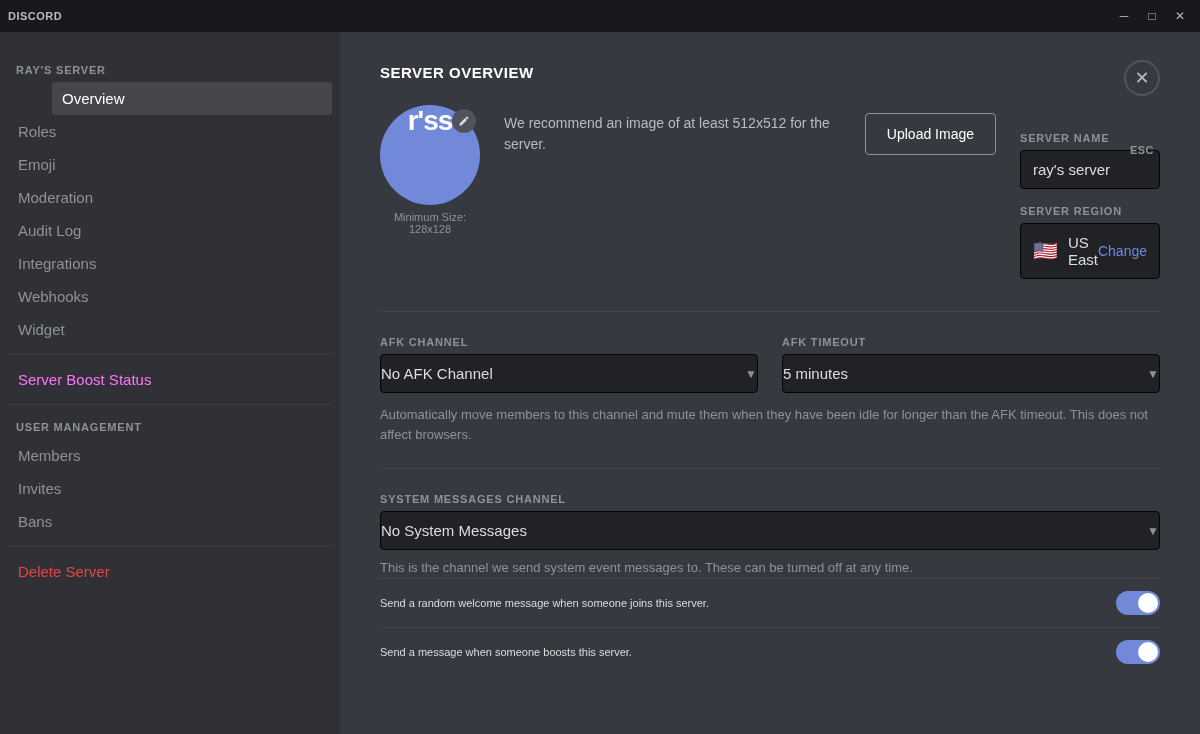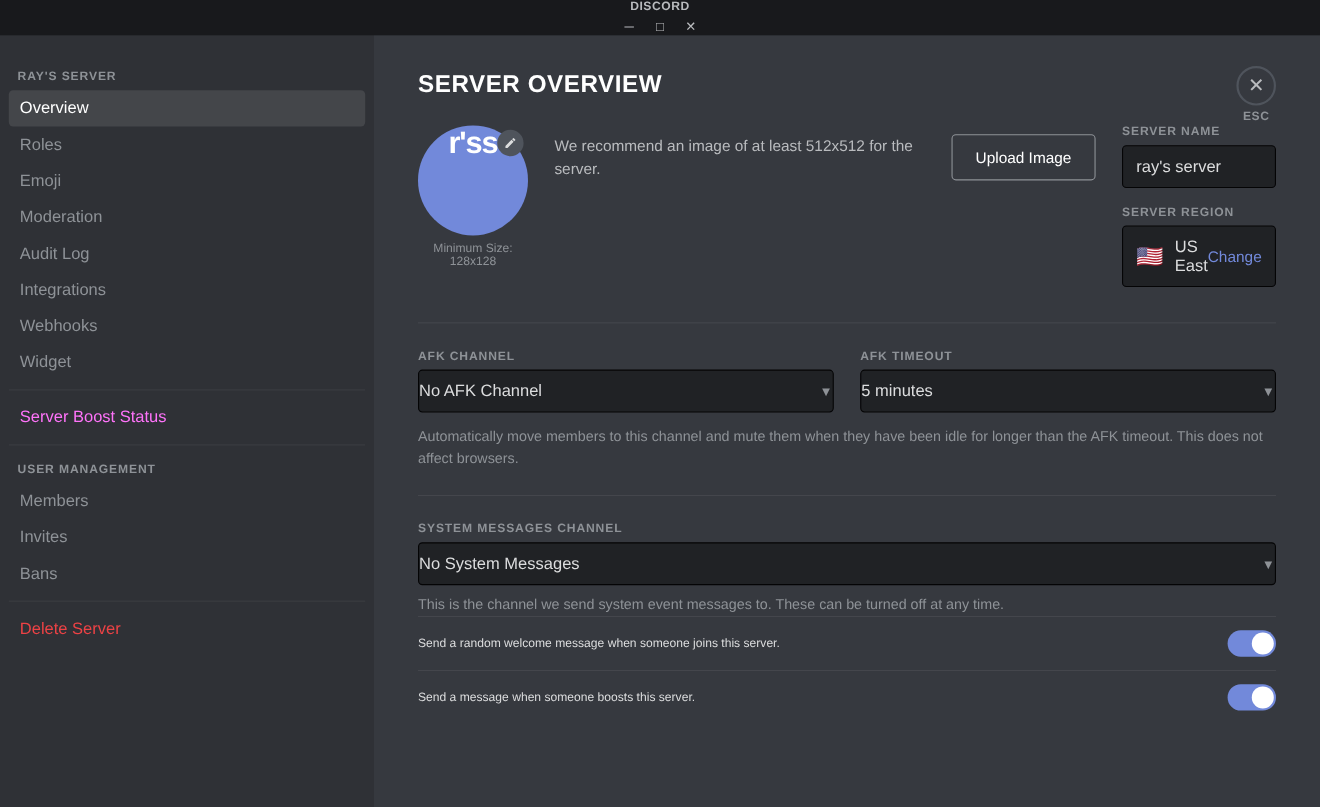--- a/index.html
+++ b/index.html
@@ -16,21 +16,20 @@
 
     
     .titlebar {
       height: 32px;
       background: #18191c;
       display: flex;
       align-items: center;
       justify-content: space-between;
       padding: 0 8px;
       flex-shrink: 0;
-      flex-direction: column;
     }
     .titlebar-title {
       color: #b9bbbe;
       font-size: 11px;
       font-weight: 600;
       letter-spacing: 0.5px;
       text-transform: uppercase;
     }
     .titlebar-controls {
       display: flex;
@@ -77,40 +76,41 @@
       border-radius: 4px;
       cursor: pointer;
       font-size: 15px;
       color: #8e9297;
       display: flex;
       align-items: center;
     }
     .sidebar-item.active {
       background: rgba(255,255,255,0.1);
       color: #ffffff;
+      margin-left: 44px;
     }
     .sidebar-item.boost { color: #ff73fa; }
     .sidebar-item.delete { color: #ed4245; }
     .sidebar-divider {
       height: 1px;
       background: rgba(255,255,255,0.06);
       margin: 8px 0;
     }
 
     
     .content {
       flex: 1;
       background: #36393f;
       padding: 32px 40px;
       overflow-y: auto;
       position: relative;
     }
 
     .section-title {
-      font-size: 22px;
+      font-size: 15px;
       font-weight: 700;
       color: #ffffff;
       text-transform: uppercase;
       letter-spacing: 0.5px;
       margin-bottom: 24px;
     }
 
     
     .overview-top {
       display: flex;
@@ -184,20 +184,21 @@
       cursor: pointer;
       text-align: center;
     }
 
     
     .overview-fields {
       flex: 1;
       display: flex;
       flex-direction: column;
       gap: 16px;
+      margin-top: 27px;
     }
     .field-label {
       font-size: 11px;
       font-weight: 700;
       color: #8e9297;
       text-transform: uppercase;
       letter-spacing: 0.8px;
       margin-bottom: 6px;
     }
     .text-input {
@@ -259,20 +260,21 @@
       align-items: center;
       justify-content: center;
       color: #b9bbbe;
       font-size: 18px;
     }
     .esc-label {
       font-size: 11px;
       color: #8e9297;
       font-weight: 700;
       letter-spacing: 0.5px;
+      margin-top: 44px;
     }
 
     
     .content-divider {
       height: 1px;
       background: rgba(255,255,255,0.07);
       margin: 24px 0;
     }
 
     

